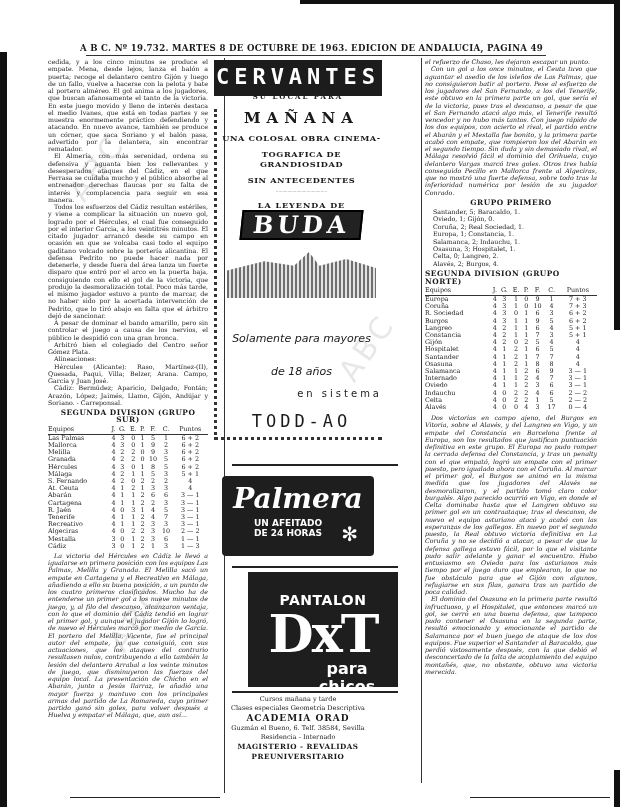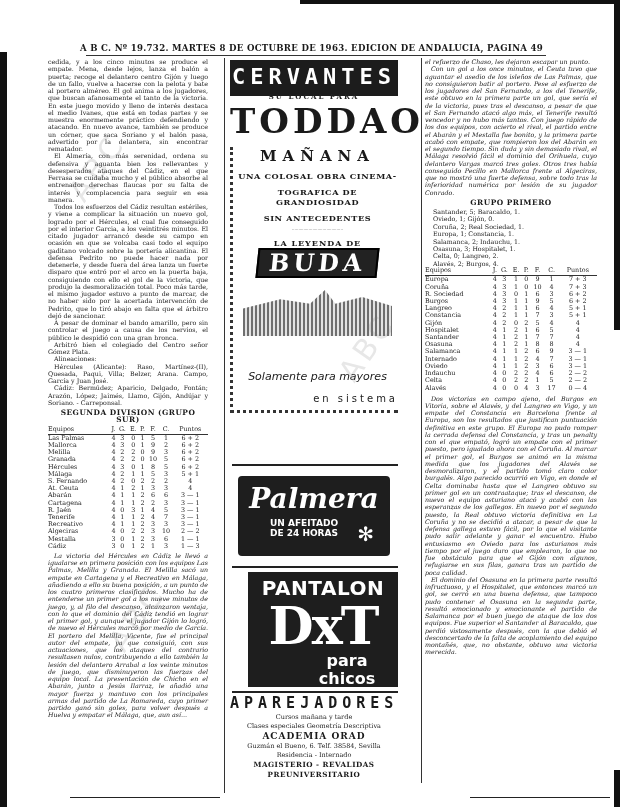--- a/index.html
+++ b/index.html
@@ -17,21 +17,21 @@
   .vrule { position:absolute; width:1px; background:#333; }
   .section-title { font-weight:bold; font-size:7.4px; text-align:center; letter-spacing:0.5px; margin:3px 0 2px; text-indent:0 !important; }
   table.std { border-collapse:collapse; width:100%; font-size:6.4px; line-height:7.2px; font-style:normal; }
   table.std th { font-weight:normal; text-align:center; border-bottom:1px solid #333; padding:0 0 1px; }
   table.std th:first-child { text-align:left; }
   table.std td { text-align:center; padding:0; }
   table.std td:first-child { text-align:left; white-space:nowrap; }
   .results { font-style:normal; padding-left:8px; }
   .results div { line-height:7.4px; }
   
-  .ad { position:absolute; left:230px; width:168px; text-align:center; font-family:"DejaVu Serif", serif; }
+  .ad { position:absolute; left:214px; width:168px; text-align:center; font-family:"DejaVu Serif", serif; }
   .ad-cervantes { top:60px; height:400px; }
   .cerv-banner { background:#1c1c1c; color:#fff; font-size:22px; font-weight:bold; letter-spacing:5px; padding:2px 0 0; height:34px; line-height:30px; font-family:"DejaVu Sans Mono", monospace; }
   .cerv-sub { font-size:7px; font-weight:bold; letter-spacing:2px; margin-top:-4px; color:#222; }
   .todd { font-size:34px; font-weight:bold; letter-spacing:4px; margin-top:2px; line-height:36px; font-family:"DejaVu Serif", serif; }
   .cerv-body { border-left:3px dotted #333; margin-left:0; padding-left:4px; border-bottom:3px dotted #333; padding-bottom:6px; }
   .manana { font-size:15px; font-weight:bold; letter-spacing:6px; margin-top:8px; }
   .cerv-line { font-size:8.2px; font-weight:bold; letter-spacing:0.6px; margin-top:6px; }
   .tiny { font-size:4px; margin-top:4px; color:#333; }
   .buda-art { position:relative; height:112px; margin:6px 6px 0; }
   .buda-title { font-size:8px; font-weight:bold; letter-spacing:1px; }
@@ -40,21 +40,21 @@
   .italic-line { font-style:italic; font-size:11px; margin-top:20px; font-family:"DejaVu Sans", sans-serif; }
   .sistema { font-size:10px; letter-spacing:3px; margin-top:10px; font-family:"DejaVu Sans", sans-serif;text-align:right; }
   .toddao2 { font-size:17px; letter-spacing:4px; margin-top:12px; font-family:"DejaVu Sans Mono", monospace; }
   .ad-palmera { top:466px; height:100px; }
   .palmera-box { background:#1e1e1e; color:#fff; margin:10px 8px 0 8px; height:80px; border-radius:4px; position:relative; }
   .palmera-name { font-family:"DejaVu Serif", serif; font-style:italic; font-weight:bold; font-size:28px; line-height:38px; padding-top:4px; }
   .palmera-tag { font-family:"DejaVu Sans", sans-serif; font-weight:bold; font-size:9px; line-height:10px; margin-left:-20px; }
   .palm-icon { position:absolute; right:16px; bottom:10px; font-size:20px; color:#fff; }
   .ad-sep { position:absolute; left:232px; width:166px; height:2px; background:#222; }
   .ad-pantalon { top:572px; height:115px; background:#1e1e1e; color:#fff; left:248px; width:150px; }
-  .pant-title { font-family:"DejaVu Sans", sans-serif; font-weight:bold; font-size:20px; margin-top:4px; letter-spacing:0.5px; }
+  .pant-title { font-family:"DejaVu Sans", sans-serif; font-weight:bold; font-size:14px; margin-top:20px; letter-spacing:0.5px; }
   .pant-dxt { font-family:"DejaVu Serif", serif; font-weight:bold; font-size:52px; line-height:52px; letter-spacing:-2px; }
   .pant-sub { font-family:"DejaVu Sans", sans-serif; font-weight:bold; font-size:16px; line-height:18px;padding-left:48px; }
   .ad-aparejadores { top:694px; height:100px; }
   .apar-title { font-size:15px; font-weight:bold; letter-spacing:5px; font-family:"DejaVu Sans Mono", monospace; }
   .apar-line { font-size:6.5px; margin-top:1px; }
   .apar-line.bold { font-weight:bold; font-size:9px; letter-spacing:1px; }
   .apar-line.caps { font-weight:bold; font-size:7.2px; letter-spacing:0.5px; }
   .watermark { position:absolute; font-family:"DejaVu Sans", sans-serif; font-size:30px; color:rgba(120,120,120,0.18); transform:rotate(-55deg); pointer-events:none; letter-spacing:4px; }
   .footer-line { position:absolute; top:797px; height:1px; background:#222; }
 </style>
@@ -257,34 +257,35 @@
   </table>
   <p style="font-style:italic;margin-top:2px;">La victoria del Hércules en Cádiz le llevó a igualarse en primera posición con los equipos Las Palmas, Melilla y Granada. El Melilla sacó un empate en Cartagena y el Recreativo en Málaga, añadiendo a ello su buena posición, a un punto de los cuatro primeros clasificados. Mucho ha de entenderse un primer gol a los nueve minutos de juego, y, al filo del descanso, alcanzaron ventaja, con lo que el dominio del Cádiz tendió en lograr el primer gol, y aunque el jugador Gijón lo logró, de nuevo el Hércules marcó por medio de García. El portero del Melilla, Vicente, fue el principal autor del empate, ya que consiguió, con sus actuaciones, que los ataques del contrario resultasen nulos, contribuyendo a ello también la lesión del delantero Arrabal a los veinte minutos de juego, que disminuyeron las fuerzas del equipo local. La presentación de Chicho en el Abarán, junto a Jesús Ilarraz, le añadió una mayor fuerza y mantuvo con los principales armas del partido de La Romareda, cuyo primer partido ganó sin goles, para volver después a Huelva y empatar el Málaga, que, aun así...</p>
 </div>
 
 <div class="vrule" style="left:224px;top:58px;height:735px;"></div>
 <div class="vrule" style="left:421px;top:58px;height:725px;"></div>
 
 <div class="ad ad-cervantes">
   <div class="cerv-banner">CERVANTES</div>
   <div class="cerv-sub">SU LOCAL PARA</div>
-  <div class="todd">TODDAO</div>
   <div class="cerv-body">
     <div class="manana">MAÑANA</div>
     <div class="cerv-line">UNA COLOSAL OBRA CINEMA-</div>
     <div class="cerv-line">TOGRAFICA DE GRANDIOSIDAD</div>
     <div class="cerv-line">SIN ANTECEDENTES</div>
     <div class="tiny">········································</div>
     <div class="buda-art">
       <div class="buda-title">LA LEYENDA DE</div>
       <div class="buda-name">BUDA</div>
       <div class="buda-scene"></div>
     </div>
     <div class="italic-line">Solamente para mayores</div>
+    <div class="italic-line">de 18 años</div>
     <div class="sistema">en sistema</div>
+    <div class="toddao2">TODD-AO</div>
   </div>
 </div>
 
 <div class="ad-sep" style="top:464px;"></div>
 
 <div class="ad ad-palmera">
   <div class="palmera-box">
     <div class="palmera-name">Palmera</div>
     <div class="palmera-tag">UN AFEITADO</div>
     <div class="palmera-tag">DE 24 HORAS</div>
@@ -296,21 +297,20 @@
 
 <div class="ad ad-pantalon">
   <div class="pant-title">PANTALON</div>
   <div class="pant-dxt">DxT</div>
   <div class="pant-sub">para chicos</div>
 </div>
 
 <div class="ad-sep" style="top:691px;"></div>
 
 <div class="ad ad-aparejadores">
-  <div class="apar-title">APAREJADORES</div>
   <div class="apar-line">Cursos mañana y tarde</div>
   <div class="apar-line">Clases especiales Geometría Descriptiva</div>
   <div class="apar-line bold">ACADEMIA ORAD</div>
   <div class="apar-line">Guzmán el Bueno, 6. Telf. 38584, Sevilla</div>
   <div class="apar-line">Residencia - Internado</div>
   <div class="apar-line caps">MAGISTERIO - REVALIDAS</div>
   <div class="apar-line caps">PREUNIVERSITARIO</div>
 </div>
 
 <div class="col col-right">
@@ -320,20 +320,21 @@
   <div class="results" id="rt-results">
       <div>Santander, 5; Baracaldo, 1.</div>
       <div>Oviedo, 1; Gijón, 0.</div>
       <div>Coruña, 2; Real Sociedad, 1.</div>
       <div>Europa, 1; Constancia, 1.</div>
       <div>Salamanca, 2; Indauchu, 1.</div>
       <div>Osasuna, 3; Hospitalet, 1.</div>
       <div>Celta, 0; Langreo, 2.</div>
       <div>Alavés, 2; Burgos, 4.</div>
     </div>
+  <div class="section-title" style="font-style:normal;text-align:left;">SEGUNDA DIVISION (GRUPO NORTE)</div>
   <table class="std">
     <thead>
         <tr id="rt-head">
           <th>Equipos</th>
           <th>J.</th>
           <th>G.</th>
           <th>E.</th>
           <th>P.</th>
           <th>F.</th>
           <th>C.</th>

